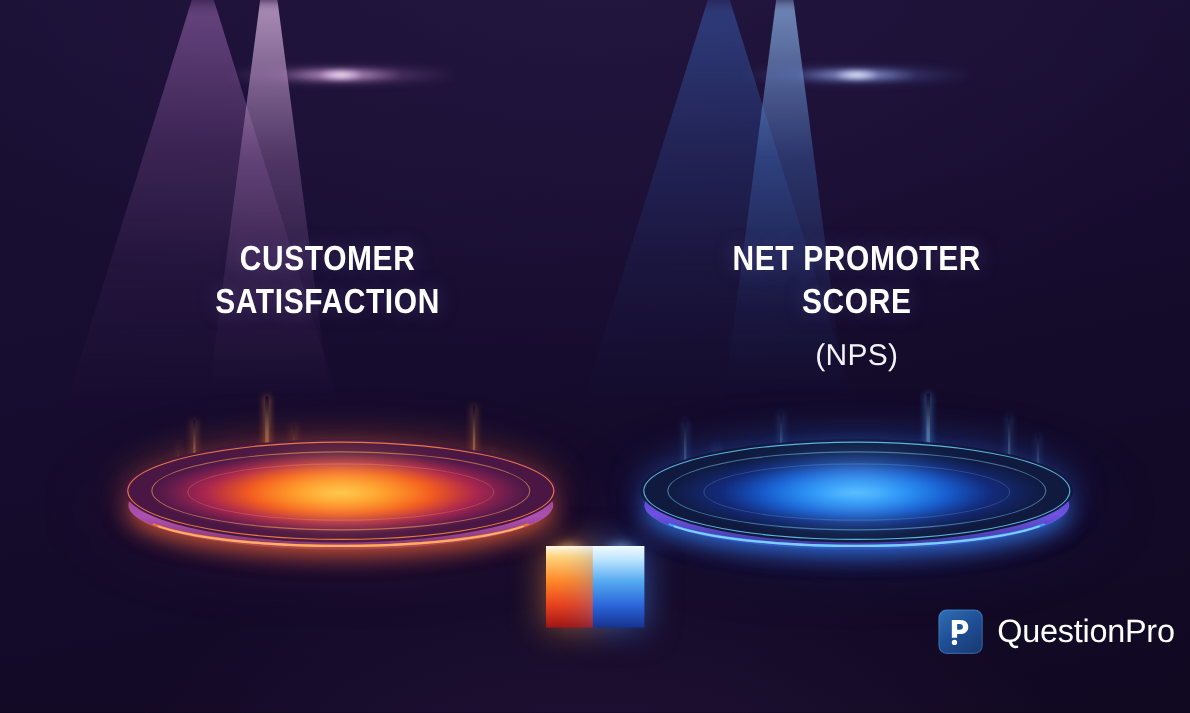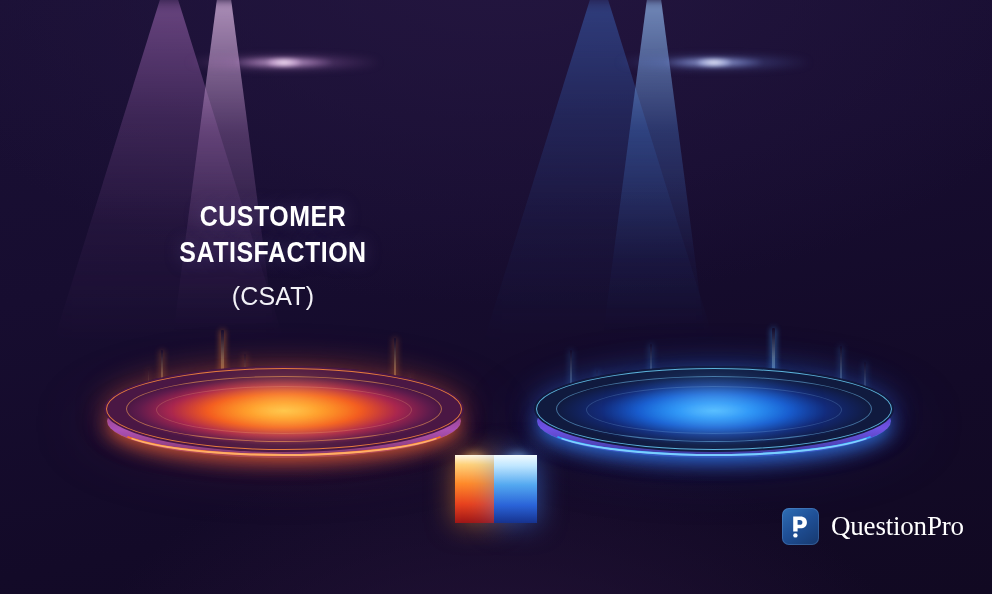--- a/index.html
+++ b/index.html
@@ -180,21 +180,21 @@
     display:flex;align-items:center;gap:12px;
   }
   #logo-mark{
     width:37px;height:37px;border-radius:7px;
     background:linear-gradient(145deg,#2f6fb5 0%,#1f4f96 48%,#16386e 100%);
     box-shadow:0 0 0 1px rgba(120,170,225,.28) inset;
     display:flex;align-items:center;justify-content:center;
   }
   #logo-text{
     color:#ffffff;
-    font-family:Liberation Serif, serif;
+    font-family:Liberation Sans, sans-serif;
     font-weight:400;
     font-size:27px;
     letter-spacing:-.2px;
     white-space:nowrap;
   }
 </style>
 </head>
 <body>
 
 <div id="stage">
@@ -211,23 +211,27 @@
     <div class="cone-body" style="left:-115px;"></div>
     <div class="cone-core" style="left:-60px;"></div>
     <div class="flare flare-wide"></div>
     <div class="flare flare-mid"></div>
     <div class="flare flare-hot"></div>
   </div>
 
   <div class="title-block tb-left">
     <div class="heading">CUSTOMER</div>
     <div class="heading">SATISFACTION</div>
-    <div class="sub">(CSAT)</div>
-  </div>
-
+  </div>
+
+  <div class="title-block tb-right">
+    <div class="heading">NET PROMOTER</div>
+    <div class="heading">SCORE</div>
+    <div class="sub">(NPS)</div>
+  </div>
 
   <div class="podium pod-left">
     <div class="floor-glow" style="background:radial-gradient(ellipse at 50% 50%, rgba(190,60,110,.30) 0%, rgba(140,40,90,.14) 45%, rgba(90,30,70,0) 75%);"></div>
     <div class="beams" id="beams-left">
         <div class="beam" style="left: 44px; width: 1px; height: 60px; opacity: 0.42; background: linear-gradient(rgba(255, 200, 120, 0) 0%, rgba(255, 200, 120, 0.45) 30%, rgb(255, 140, 40) 100%); box-shadow: rgba(255, 140, 50, 0.85) 0px 0px 6px;"></div>
         <div class="beam" style="left: 57px; width: 2px; height: 78px; opacity: 0.8; background: linear-gradient(rgba(255, 200, 120, 0) 0%, rgba(255, 200, 120, 0.45) 30%, rgb(255, 140, 40) 100%); box-shadow: rgba(255, 140, 50, 0.85) 0px 0px 6px;"></div>
         <div class="beam" style="left: 117px; width: 3px; height: 98px; opacity: 0.95; background: linear-gradient(rgba(255, 200, 120, 0) 0%, rgba(255, 200, 120, 0.45) 30%, rgb(255, 140, 40) 100%); box-shadow: rgba(255, 140, 50, 0.85) 0px 0px 6px;"></div>
         <div class="beam" style="left: 140px; width: 2px; height: 74px; opacity: 0.55; background: linear-gradient(rgba(255, 200, 120, 0) 0%, rgba(255, 200, 120, 0.45) 30%, rgb(255, 140, 40) 100%); box-shadow: rgba(255, 140, 50, 0.85) 0px 0px 6px;"></div>
         <div class="beam" style="left: 178px; width: 1px; height: 30px; opacity: 0.25; background: linear-gradient(rgba(255, 200, 120, 0) 0%, rgba(255, 200, 120, 0.45) 30%, rgb(255, 140, 40) 100%); box-shadow: rgba(255, 140, 50, 0.85) 0px 0px 6px;"></div>
         <div class="beam" style="left: 262px; width: 2px; height: 46px; opacity: 0.5; background: linear-gradient(rgba(255, 200, 120, 0) 0%, rgba(255, 200, 120, 0.45) 30%, rgb(255, 140, 40) 100%); box-shadow: rgba(255, 140, 50, 0.85) 0px 0px 6px;"></div>

